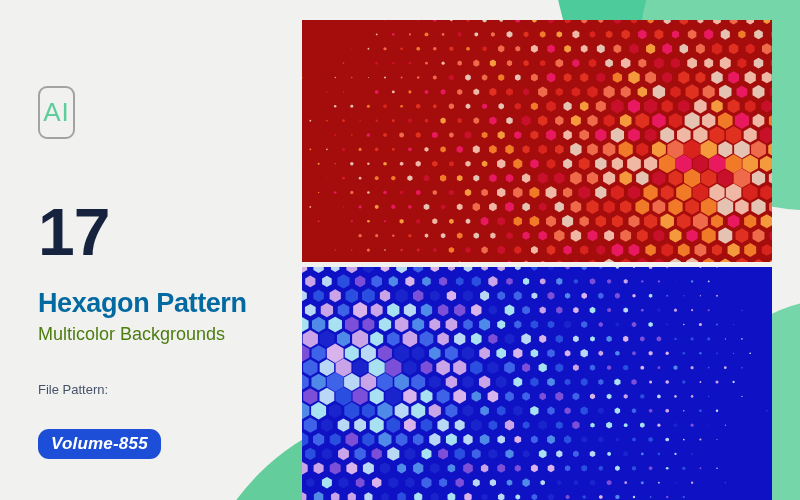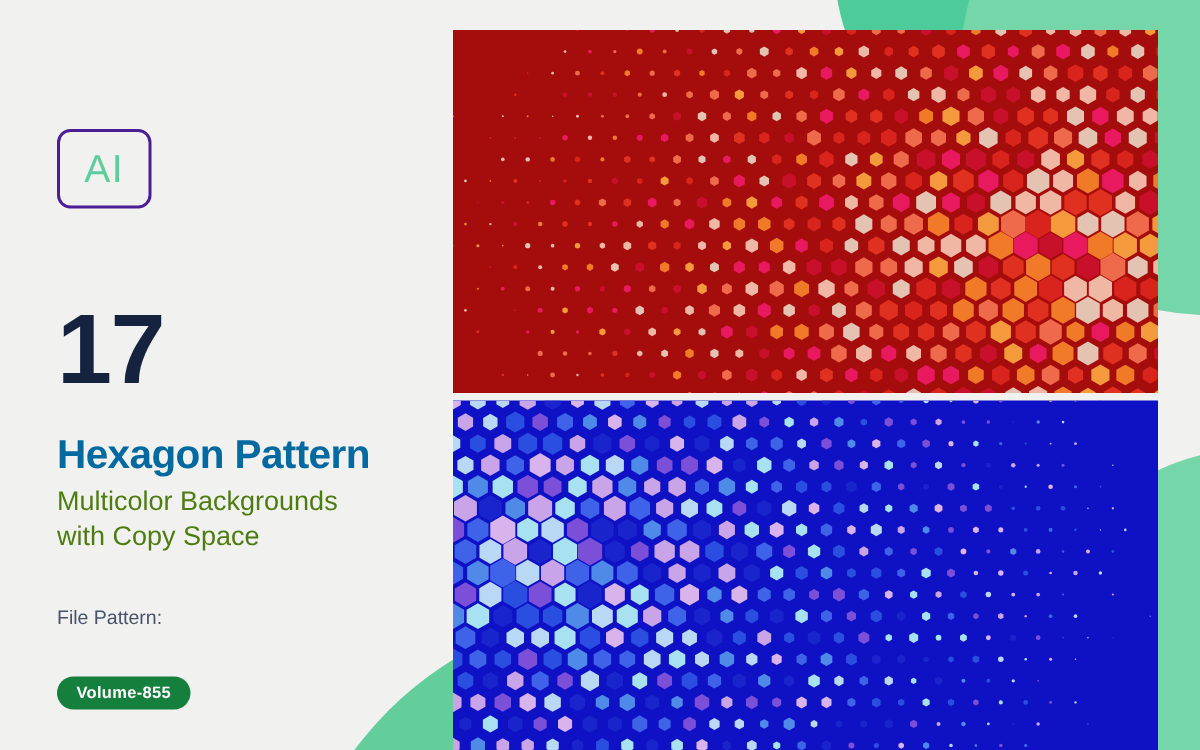--- a/index.html
+++ b/index.html
@@ -16,22 +16,22 @@
   .blob { position:absolute; border-radius:50%; }
   #blob-tr-dark { width:300px; height:300px; left:556px; top:-176px; background:#4ecb9a; }
   #blob-tr-light { width:330px; height:330px; left:640px; top:-120px; background:#74d6a9; }
   #blob-bl { width:470px; height:470px; left:190px; top:405px; background:#63ce9b; }
   #blob-br { width:260px; height:260px; left:700px; top:300px; background:#74d6a9; }
 
   
   #info { position:absolute; left:38px; top:86px; width:250px; }
 
   #ai-badge {
-    width:63px; height:53px;
-    border:2px solid #4c1d95;
+    width:37px; height:53px;
+    border:2px solid #a3a3a3;
     border-radius:9px;
     display:flex; align-items:center; justify-content:center;
     color:#5dcd9c;
     font-size:26px; font-weight:400;
     letter-spacing:1px;
   }
 
   #count {
     margin-top:62px;
     font-size:66px; font-weight:bold; line-height:.95;
@@ -45,24 +45,25 @@
   #subtitle {
     margin-top:5px;
     font-size:18px; font-weight:400; line-height:1.26;
     color:#4d7c0f;
   }
   #fmt-label { margin-top:36px; font-size:13px; color:#47526a; }
   #fmt-value { margin-top:3px; font-size:14px; font-weight:bold; color:#16233f; letter-spacing:.5px; }
   #volume-badge {
     margin-top:32px;
     display:inline-block;
-    background:#15803d; color:#ffffff;
-    font-size:11px; font-weight:bold;
+    background:#1d4ed8; color:#ffffff;
+    font-size:17px; font-weight:bold;
     padding:5px 13px; border-radius:11px;
     letter-spacing:.2px;
+    font-style:italic;
   }
 
   
   .panel { position:absolute; overflow:hidden; }
   #panel-red  { left:302px; top:20px;  width:470px; height:242px; background:#a50c0c; }
   #panel-blue { left:302px; top:267px; width:470px; height:233px; background:#0f11c4; }
   .panel svg { display:block; width:100%; height:100%; }
 </style>
 </head>
 <body>
@@ -75,21 +76,20 @@
   <div class="blob" id="blob-bl"></div>
 
   <div id="info">
     <div id="ai-badge">
       <span>AI</span>
     </div>
     <div id="count">17</div>
     <div id="title">Hexagon Pattern</div>
     <div id="subtitle">
       <div>Multicolor Backgrounds</div>
-      <div>with Copy Space</div>
     </div>
     <div id="fmt-label">File Pattern:</div>
     <div id="volume-badge">Volume-855</div>
   </div>
 
   <div class="panel" id="panel-red">
     <svg id="svg-red" viewBox="0 0 470 242" preserveAspectRatio="none">
         <circle cx="91.30" cy="-14.38" r="0.59" fill="#f0b8a4"></circle>
         <circle cx="107.90" cy="-14.38" r="0.83" fill="#f0b8a4"></circle>
         <circle cx="124.50" cy="-14.38" r="1.20" fill="#f07a28"></circle>

